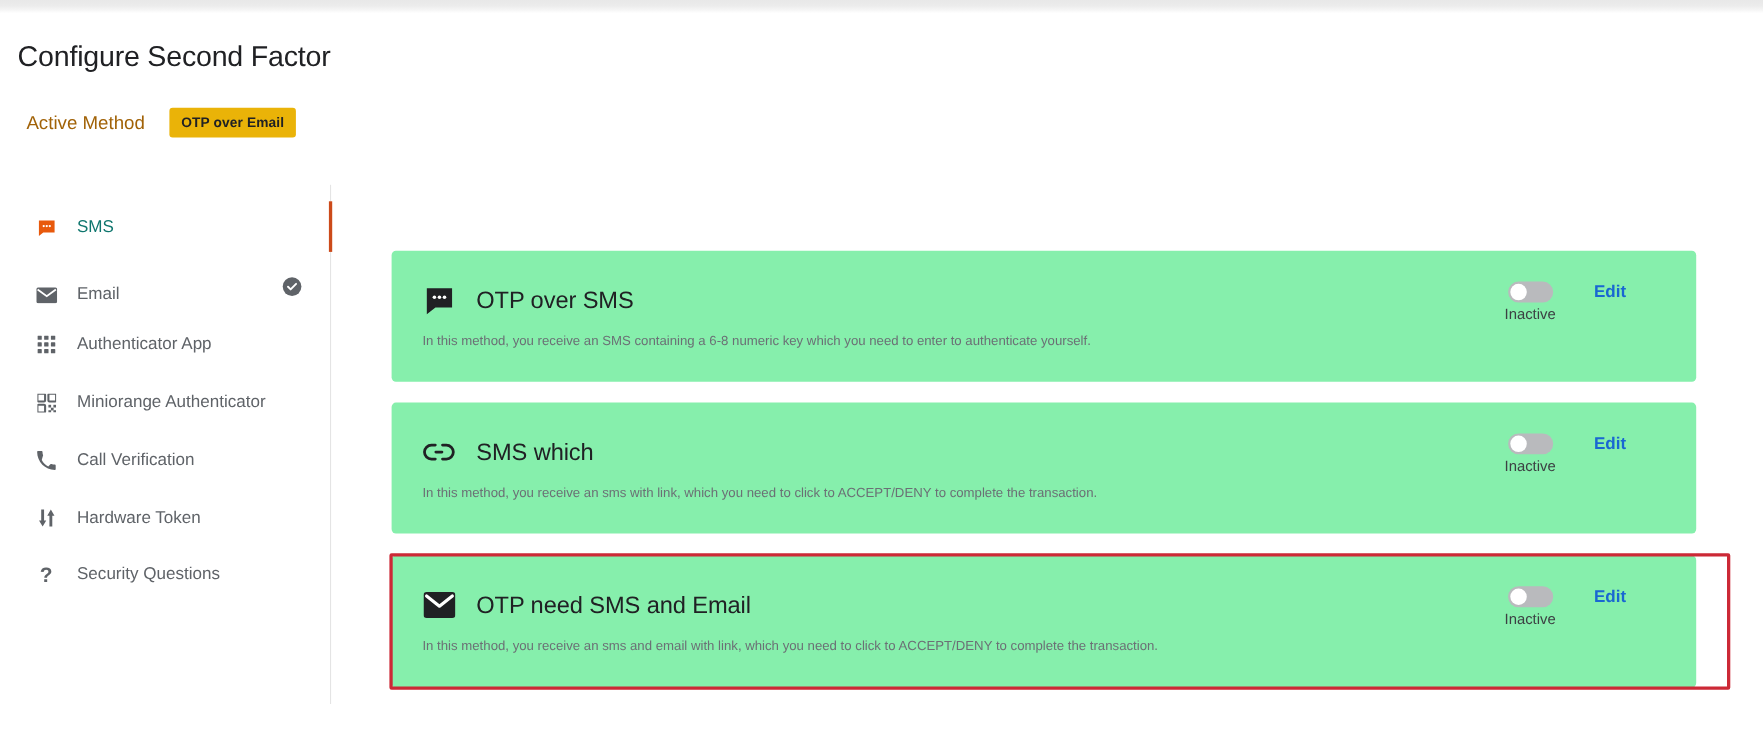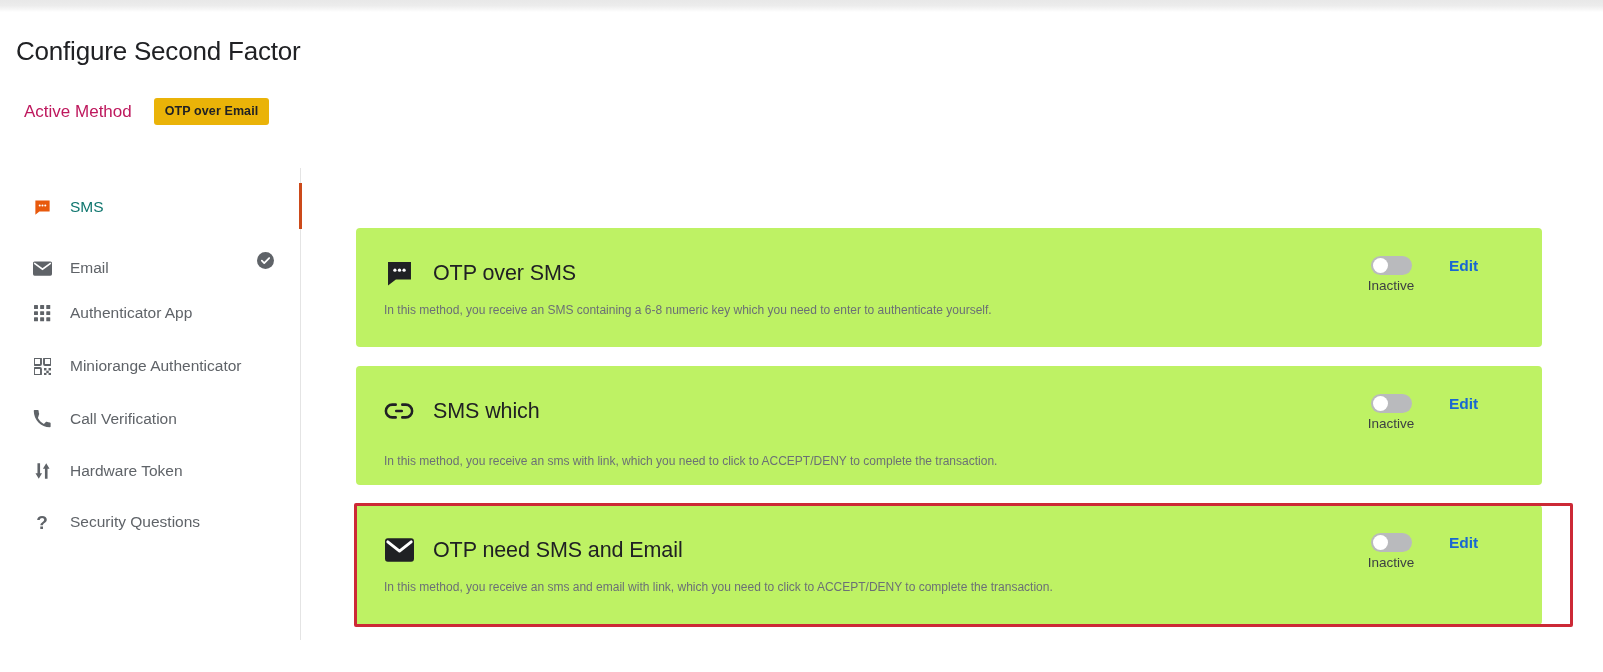--- a/index.html
+++ b/index.html
@@ -37,21 +37,21 @@
   }
   .active-row {
     position: absolute;
     left: 24px; top: 98px;
     display: flex;
     align-items: center;
     gap: 22px;
   }
   .active-label {
     font-size: 17px;
-    color: #be185d;
+    color: #a16207;
     font-weight: 400;
     white-space: nowrap;
   }
   .active-badge {
     background: #eab308;
     color: #202124;
     font-size: 12.5px;
     font-weight: 700;
     padding: 6px 11px 7px 11px;
     border-radius: 3px;
@@ -108,21 +108,21 @@
     display: flex;
     align-items: center;
     justify-content: center;
   }
 
   
   .card {
     position: absolute;
     left: 356px;
     width: 1186px;
-    background: #bef264;
+    background: #86efac;
     border-radius: 4px;
   }
   .card-head {
     position: absolute;
     left: 28px;
     display: flex;
     align-items: center;
   }
   .card-ico {
     width: 30px; height: 30px;
@@ -325,21 +325,21 @@
         <div class="card-head" style="top: 30px;">
           <span class="card-ico">
             <svg width="30" height="22" viewBox="0 0 32 20">
               <path d="M13 10H19" stroke="#202124" stroke-width="2.6" stroke-linecap="round"></path>
               <path d="M12.5 3.2H8.8a6.8 6.8 0 1 0 0 13.6h3.7" stroke="#202124" stroke-width="2.7" fill="none" stroke-linecap="round"></path>
               <path d="M19.5 3.2h3.7a6.8 6.8 0 0 1 0 13.6h-3.7" stroke="#202124" stroke-width="2.7" fill="none" stroke-linecap="round"></path>
             </svg>
           </span>
           <span class="card-title">SMS which</span>
         </div>
-        <div class="card-desc" style="top: 88px;">In this method, you receive an sms with link, which you need to click to ACCEPT/DENY to complete the transaction.</div>
+        <div class="card-desc" style="top: 75px;">In this method, you receive an sms with link, which you need to click to ACCEPT/DENY to complete the transaction.</div>
         <div class="card-right" style="left: 1007px; top: 28px;">
           <div class="toggle-wrap">
             <div class="toggle">
               <div class="knob"></div>
             </div>
             <div class="toggle-state">Inactive</div>
           </div>
           <a class="edit-link">Edit</a>
         </div>
       </div>

